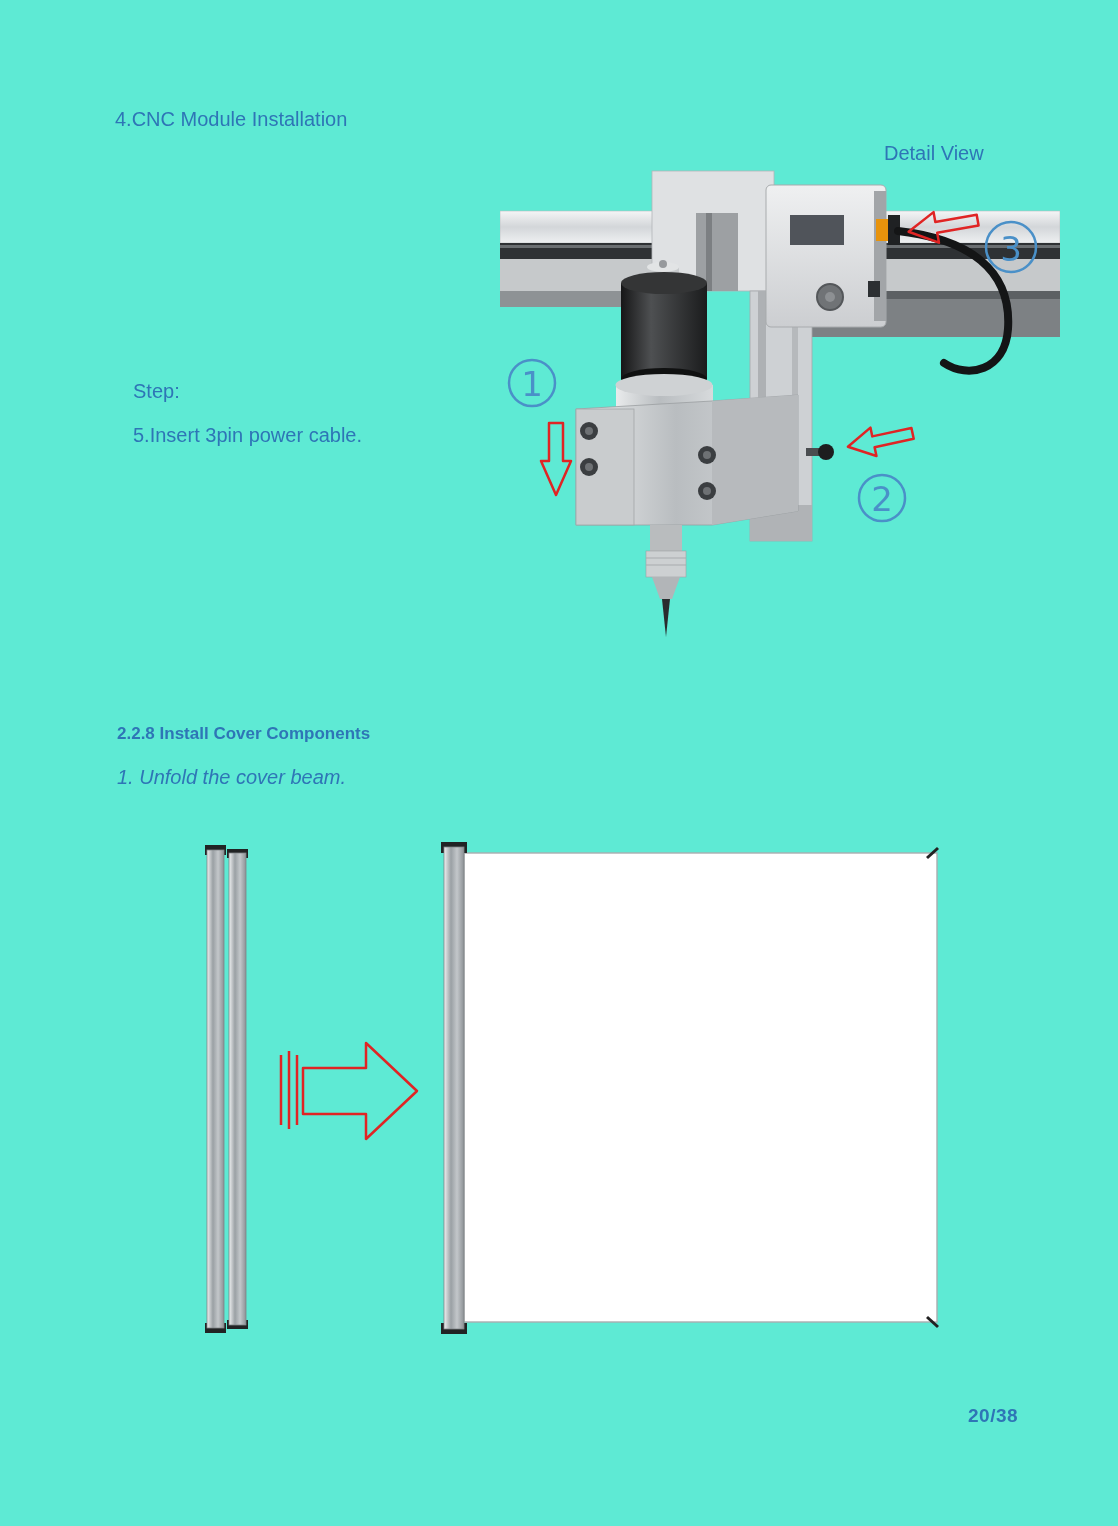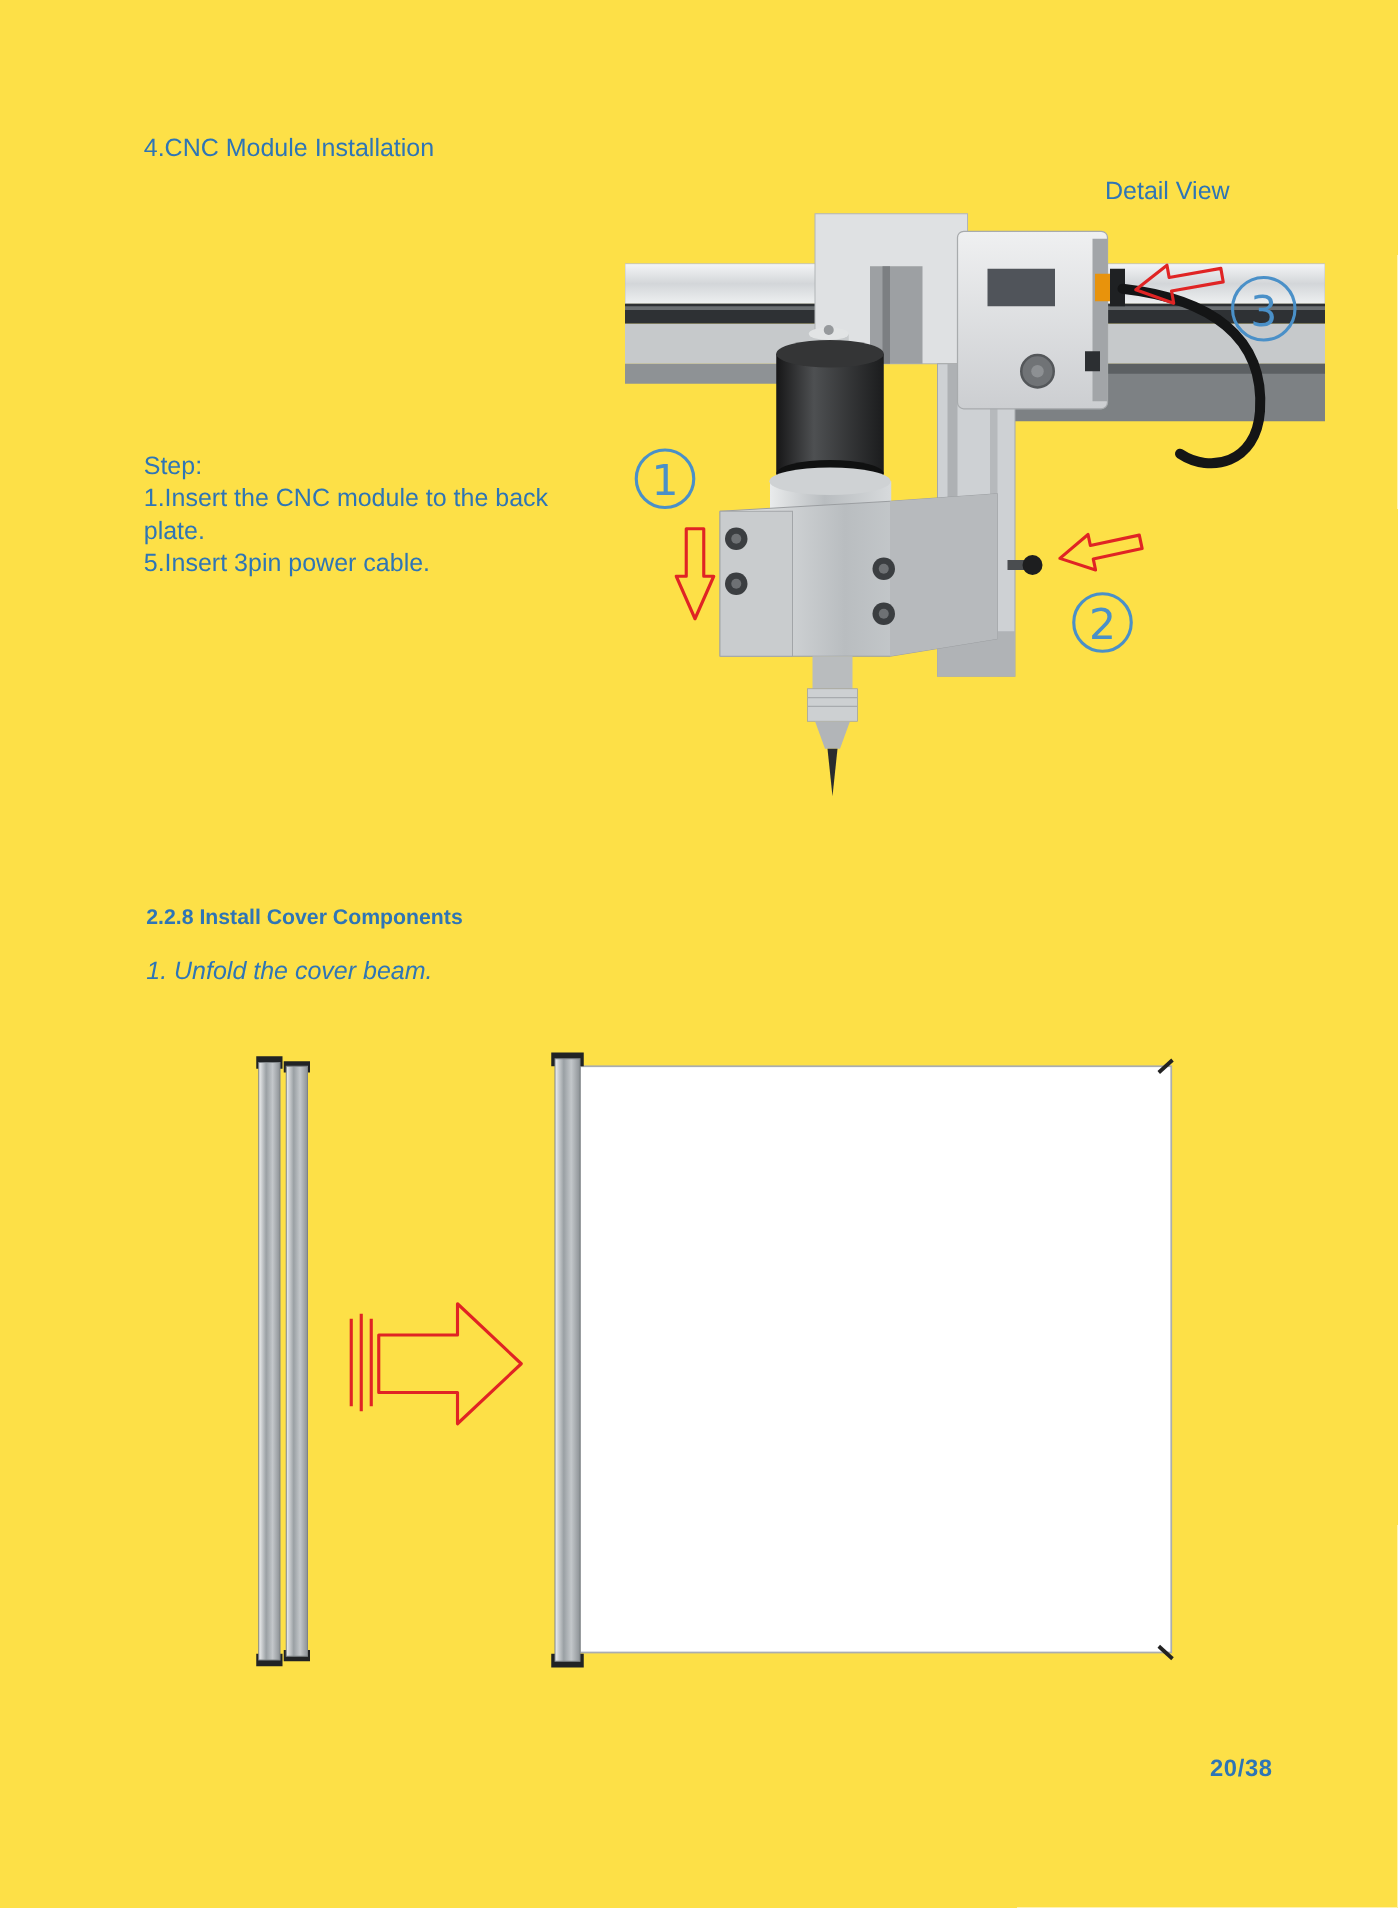--- a/index.html
+++ b/index.html
@@ -1,36 +1,36 @@
 <!DOCTYPE html>
 <html><head>
 <meta charset="utf-8">
 <style>
   html, body { margin: 0; padding: 0; background: #ffffff; }
   .page {
     position: relative;
     width: 1118px;
     height: 1526px;
-    background: #fde047;
+    background: #5eead4;
     font-family: "Liberation Sans", sans-serif;
     overflow: hidden;
   }
   .section-title {
     position: absolute; left: 115px; top: 108px;
     font-size: 20px; color: #2E75B6;
   }
   .detail-label {
     position: absolute; left: 884px; top: 142px;
     font-size: 20px; color: #2E75B6;
   }
   .step-block {
     position: absolute; left: 115px; top: 360px; width: 368px;
     font-size: 20px; line-height: 26px; color: #2E75B6;
   }
-  .step-block p { margin: 0; }
+  .step-block p { margin: 18px; }
   .subsection-title {
     position: absolute; left: 117px; top: 724px;
     font-size: 17px; font-weight: bold; color: #2E75B6;
   }
   .unfold-instruction {
     position: absolute; left: 117px; top: 766px;
     font-size: 20px; color: #2E75B6; font-style: italic;
   }
   .page-number {
     position: absolute; left: 968px; top: 1405px;
@@ -53,21 +53,20 @@
 <body>
 
 <div class="page">
 
   <div class="section-title">4.CNC Module Installation</div>
 
   <div class="detail-label">Detail View</div>
 
   <div class="step-block">
     <p>Step:</p>
-    <p>1.Insert the CNC module to the back plate.</p>
     <p>5.Insert 3pin power cable.</p>
   </div>
 
   <svg class="cnc-illustration" viewBox="0 0 560 490" width="560" height="490" aria-hidden="true">
     <defs>
       <linearGradient id="railTop" x1="0" y1="0" x2="0" y2="1">
         <stop offset="0" stop-color="#f4f5f6"></stop>
           <stop offset="0.5" stop-color="#d3d6d9"></stop>
           <stop offset="1" stop-color="#eef0f1"></stop>
       </linearGradient>

